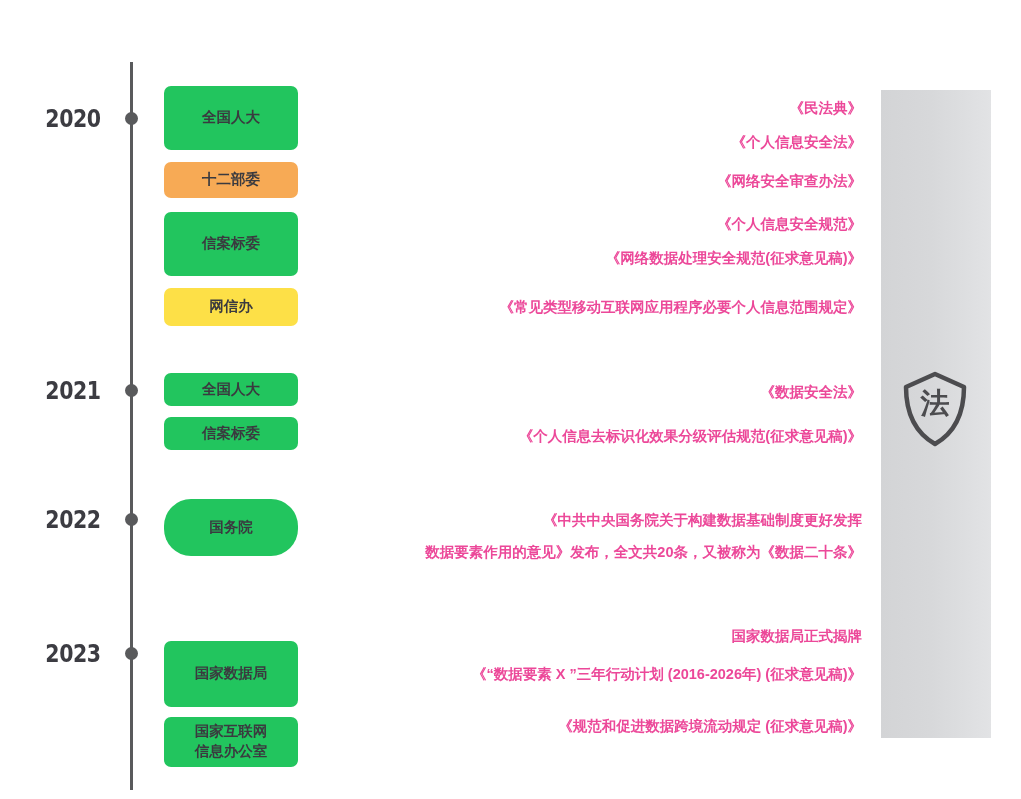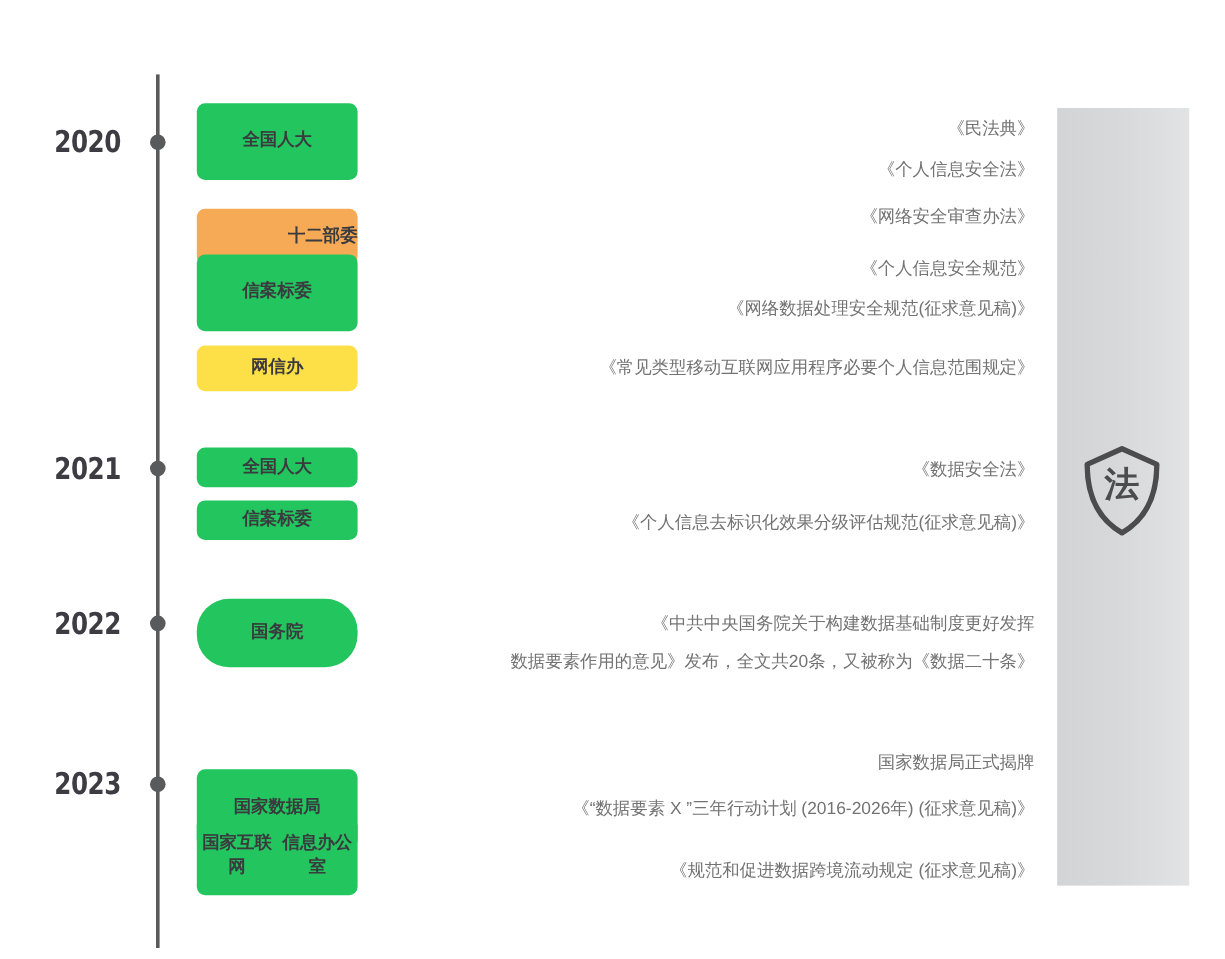--- a/index.html
+++ b/index.html
@@ -92,23 +92,24 @@
   .tone-2 { background: #f7aa55; }
   .tone-3 { background: #22c55e; }
   .tone-4 { background: #fde047; }
 
   
   .doc {
     position: absolute;
     right: 159px;
     text-align: right;
     font-size: 14.5px;
-    color: #737373;
+    color: #ec4899;
     line-height: 31px;
     white-space: nowrap;
+    font-weight: bold;
   }
 </style>
 </head>
 <body>
 
 <div id="canvas">
 
   <div class="gray-panel"></div>
 
   <div class="emblem">
@@ -121,21 +122,21 @@
   </div>
 
   <div class="axis-line"></div>
 
   <div id="dynamic-layer">
       <div class="axis-dot" style="top: 112px;"></div>
       <div class="year" style="top: 104px;">2020</div>
       <div class="agency tone-1" style="top: 86px; height: 64px;">
         <div>全国人大</div>
       </div>
-      <div class="agency tone-2" style="top: 174px; height: 47px; justify-content: flex-end;">
+      <div class="agency tone-2" style="top: 162px; height: 36px;">
         <div>十二部委</div>
       </div>
       <div class="agency tone-3" style="top: 212px; height: 64px;">
         <div>信案标委</div>
       </div>
       <div class="agency tone-4" style="top: 288px; height: 38px;">
         <div>网信办</div>
       </div>
       <div class="doc" style="top: 93px;">《民法典》</div>
       <div class="doc" style="top: 127px;">《个人信息安全法》</div>
@@ -158,21 +159,21 @@
       <div class="agency tone-1" style="top: 499px; height: 57px; border-radius: 27px;">
         <div>国务院</div>
       </div>
       <div class="doc" style="top: 505px;">《中共中央国务院关于构建数据基础制度更好发挥</div>
       <div class="doc" style="top: 537px;">数据要素作用的意见》发布，全文共20条，又被称为《数据二十条》</div>
       <div class="axis-dot" style="top: 647px;"></div>
       <div class="year" style="top: 639px;">2023</div>
       <div class="agency tone-1" style="top: 641px; height: 66px;">
         <div>国家数据局</div>
       </div>
-      <div class="agency tone-3" style="top: 681px; height: 65px;">
+      <div class="agency tone-3" style="top: 717px; height: 50px; flex-direction: column;">
         <div>国家互联网</div>
         <div>信息办公室</div>
       </div>
       <div class="doc" style="top: 621px;">国家数据局正式揭牌</div>
       <div class="doc" style="top: 659px;">《“数据要素 X ”三年行动计划 (2016-2026年) (征求意见稿)》</div>
       <div class="doc" style="top: 711px;">《规范和促进数据跨境流动规定 (征求意见稿)》</div>
     </div>
 </div>
 
 </body></html>

